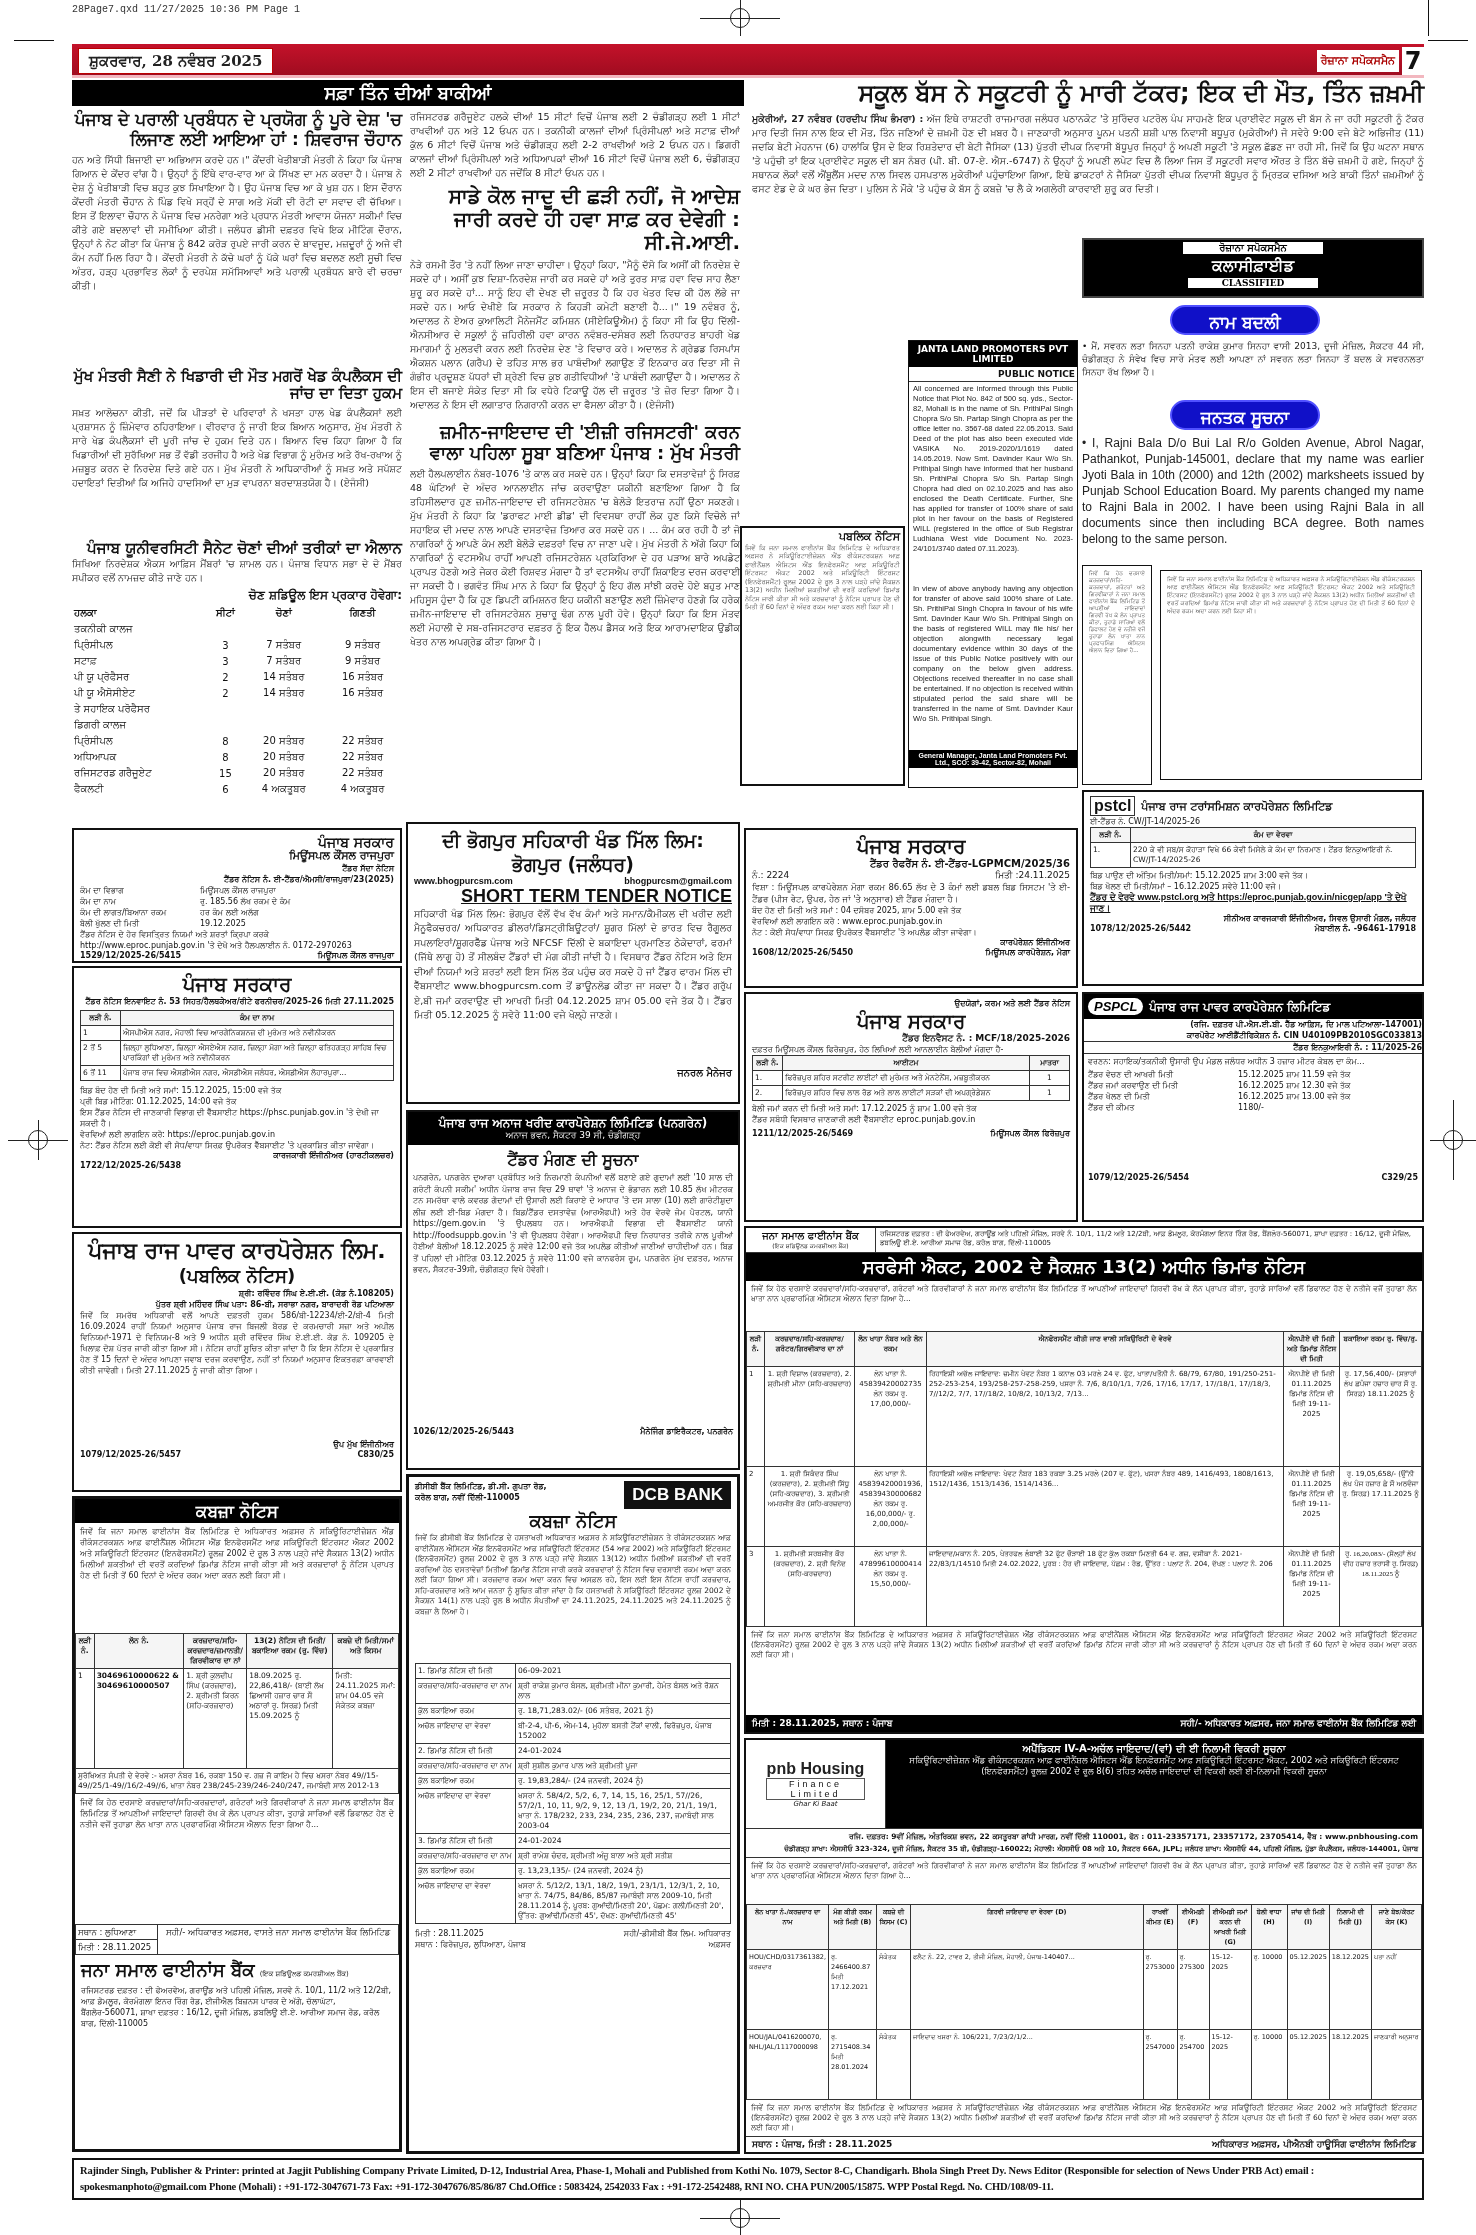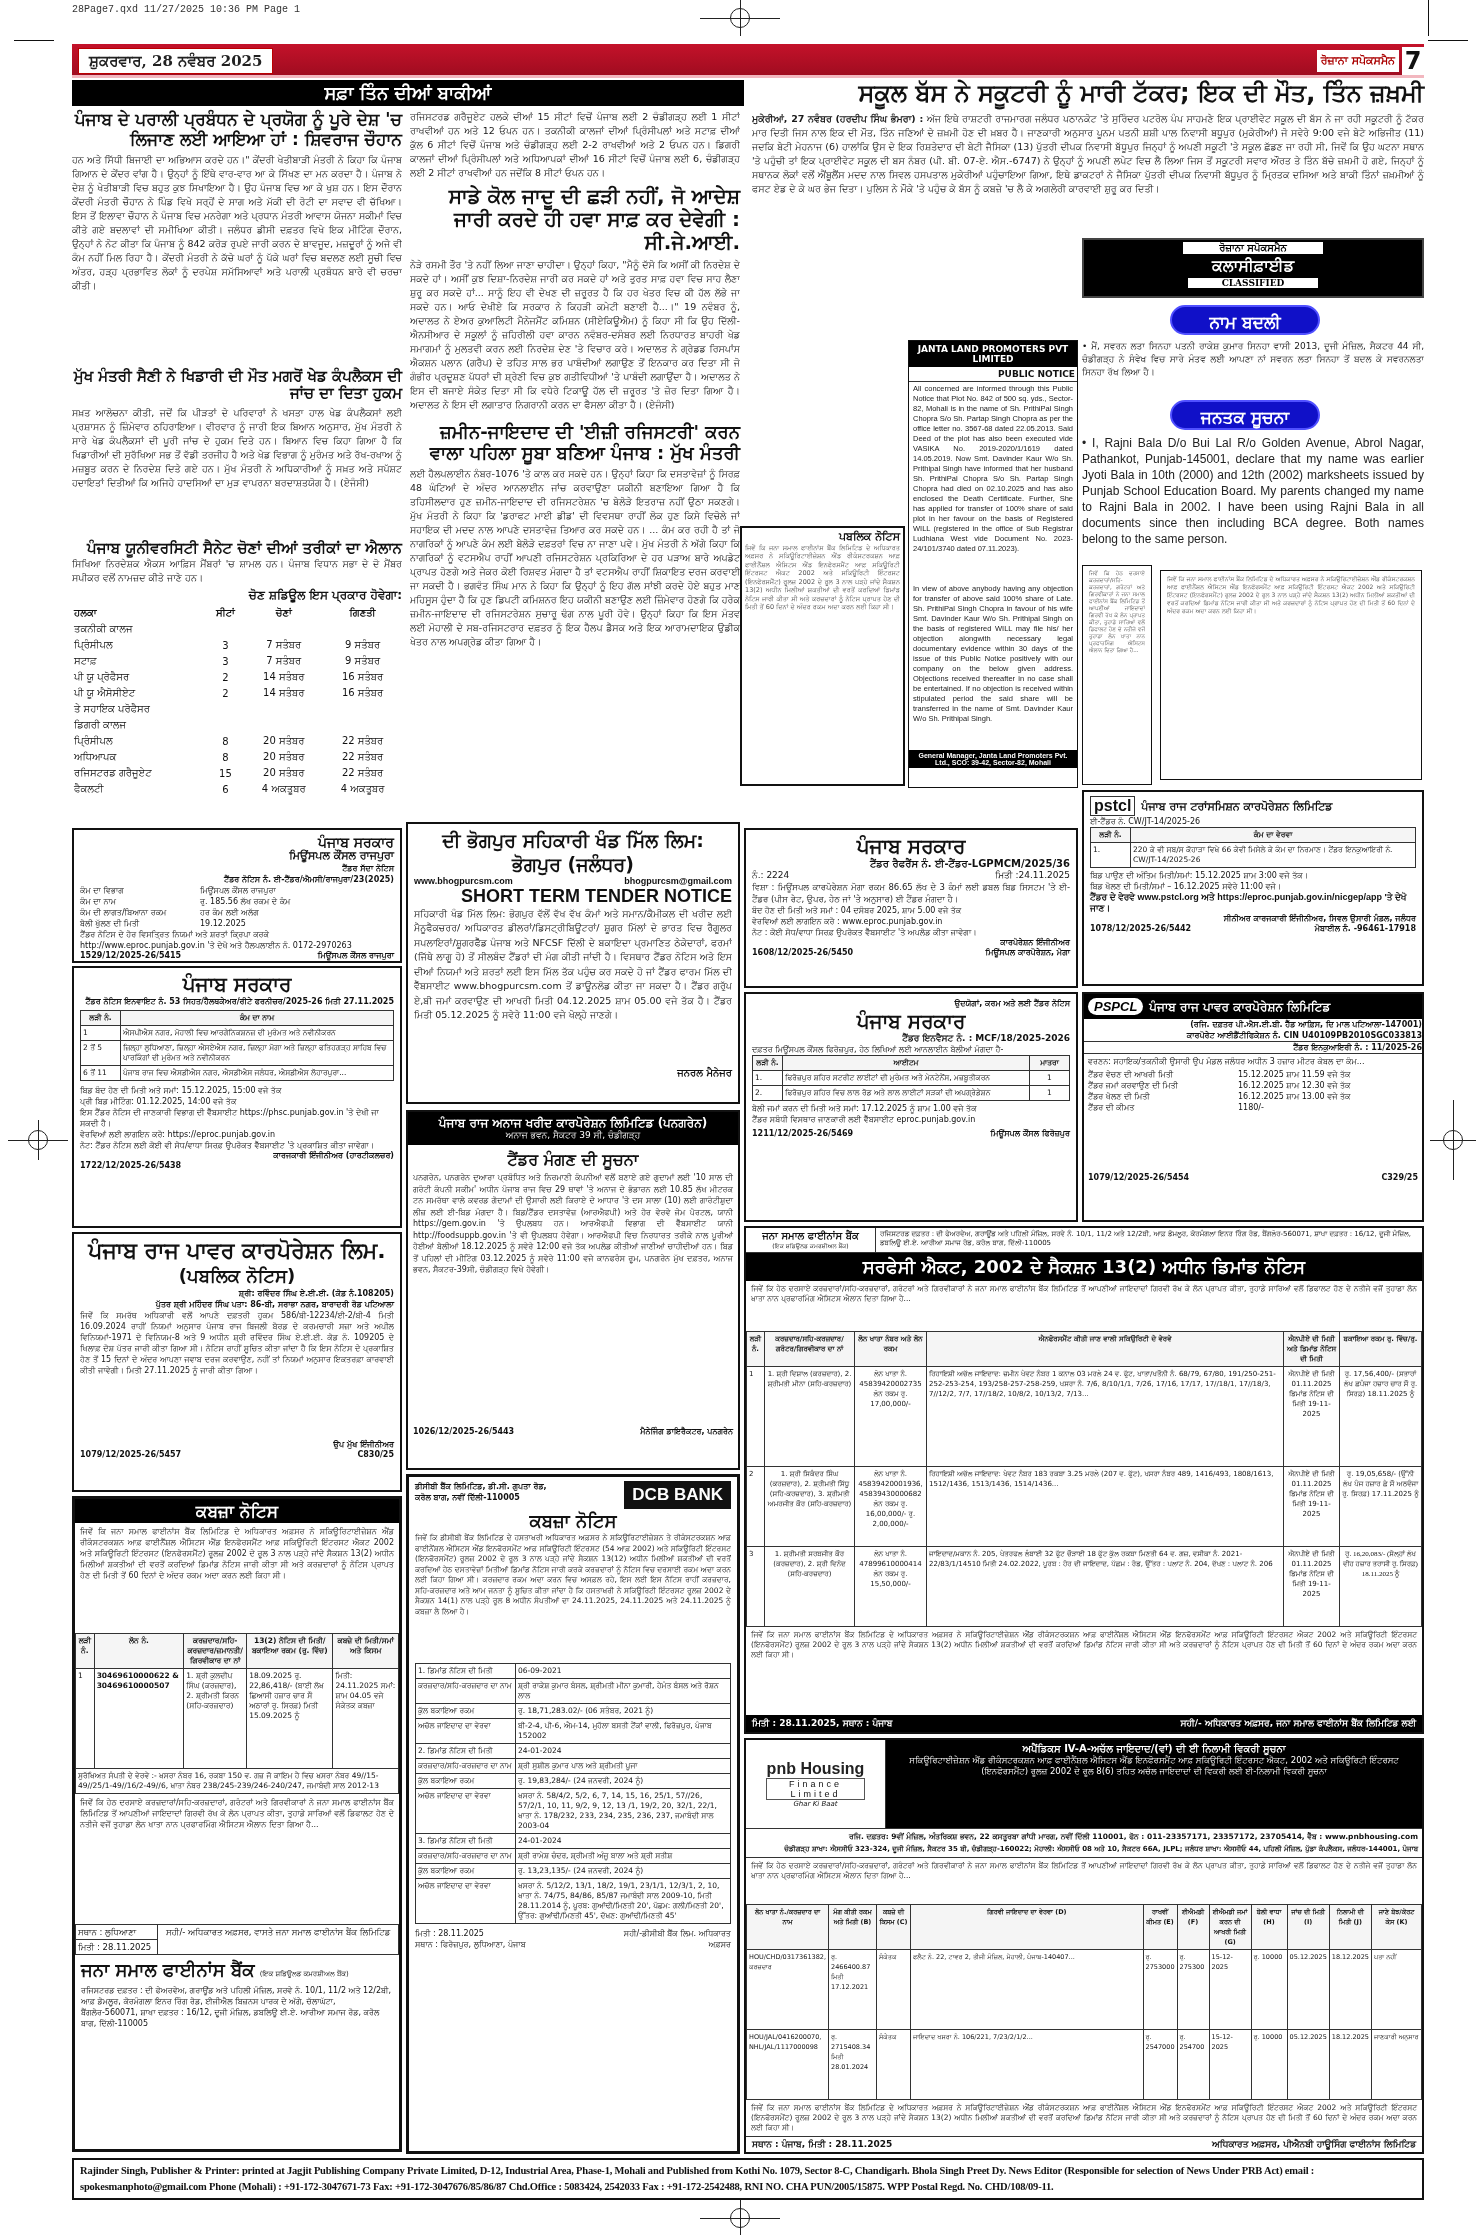--- a/index.html
+++ b/index.html
@@ -29,21 +29,21 @@
   .pill { background: #1010c8; color: #fff; border-radius: 18px; text-align: center; font-weight: bold; font-size: 17px; height: 30px; line-height: 30px; border: 2px solid #5050ff; }
   .classified { background: #000; color: #fff; border: 2px solid #444; text-align: center; }
   .grid-table { width: 100%; border-collapse: collapse; font-size: 7.5px; }
   .grid-table td, .grid-table th { border: 1px solid #333; padding: 2px; vertical-align: top; line-height: 10px; }
   .grid-table th { font-weight: bold; background: #f5f5f5; }
   .blackhead { background: #000; color: #fff; font-weight: bold; text-align: center; }
   .footer { left: 72px; top: 2158px; width: 1352px; height: 42px; border: 2px solid #111; font-family: "Liberation Serif", serif; font-size: 10.5px; font-weight: bold; line-height: 16px; padding: 3px 6px; letter-spacing: -0.2px; }
   .rule { background: #111; }
   .sig { font-size: 8px; font-weight: bold; }
   .filler { color: #555; font-size: 7.5px; line-height: 10px; overflow: hidden; text-align: justify; }
-  .url { font-family: "Liberation Sans", sans-serif; font-weight: bold; }
+  .url { font-family: "Liberation Sans", sans-serif; font-weight: bold; text-decoration: underline; }
 </style>
 </head>
 <body>
 
 <div class="abs slug">28Page7.qxd  11/27/2025  10:36 PM  Page 1</div>
 <div class="crop" style="left:700px;top:0;width:80px;height:40px;">
   <div class="h" style="left:0;top:18px;width:80px;"></div>
     <div class="v" style="left:40px;top:0;height:36px;"></div>
     <div class="c" style="left:30px;top:8px;width:20px;height:20px;"></div>
 </div>
@@ -372,21 +372,21 @@
     <tr>
           <td>ਕਰਜ਼ਦਾਰ/ਸਹਿ-ਕਰਜ਼ਦਾਰ ਦਾ ਨਾਮ</td>
           <td>ਸ਼੍ਰੀ ਸੁਸ਼ੀਲ ਕੁਮਾਰ ਪਾਲ ਅਤੇ ਸ਼੍ਰੀਮਤੀ ਪੂਜਾ</td>
         </tr>
     <tr>
           <td>ਕੁੱਲ ਬਕਾਇਆ ਰਕਮ</td>
           <td>ਰੁ. 19,83,284/- (24 ਜਨਵਰੀ, 2024 ਨੂੰ)</td>
         </tr>
     <tr>
           <td>ਅਚੱਲ ਜਾਇਦਾਦ ਦਾ ਵੇਰਵਾ</td>
-          <td>ਖਸਰਾ ਨੰ. 58/4/2, 5/2, 6, 7, 14, 15, 16, 25/1, 57//26, 57/2/1, 10, 11, 9/2, 9, 12, 13 /1, 19/2, 20, 32/1, 22/1, ਖਾਤਾ ਨੰ. 178/232, 233, 234, 235, 236, 237, ਜਮਾਬੰਦੀ ਸਾਲ 2003-04</td>
+          <td>ਖਸਰਾ ਨੰ. 58/4/2, 5/2, 6, 7, 14, 15, 16, 25/1, 57//26, 57/2/1, 10, 11, 9/2, 9, 12, 13 /1, 19/2, 20, 21/1, 19/1, ਖਾਤਾ ਨੰ. 178/232, 233, 234, 235, 236, 237, ਜਮਾਬੰਦੀ ਸਾਲ 2003-04</td>
         </tr>
     <tr>
           <td>3. ਡਿਮਾਂਡ ਨੋਟਿਸ ਦੀ ਮਿਤੀ</td>
           <td>24-01-2024</td>
         </tr>
     <tr>
           <td>ਕਰਜ਼ਦਾਰ/ਸਹਿ-ਕਰਜ਼ਦਾਰ ਦਾ ਨਾਮ</td>
           <td>ਸ਼੍ਰੀ ਰਾਮੇਸ਼ ਚੰਦਰ, ਸ਼੍ਰੀਮਤੀ ਅੰਜੂ ਬਾਲਾ ਅਤੇ ਸ਼੍ਰੀ ਸਤੀਸ਼</td>
         </tr>
     <tr>

